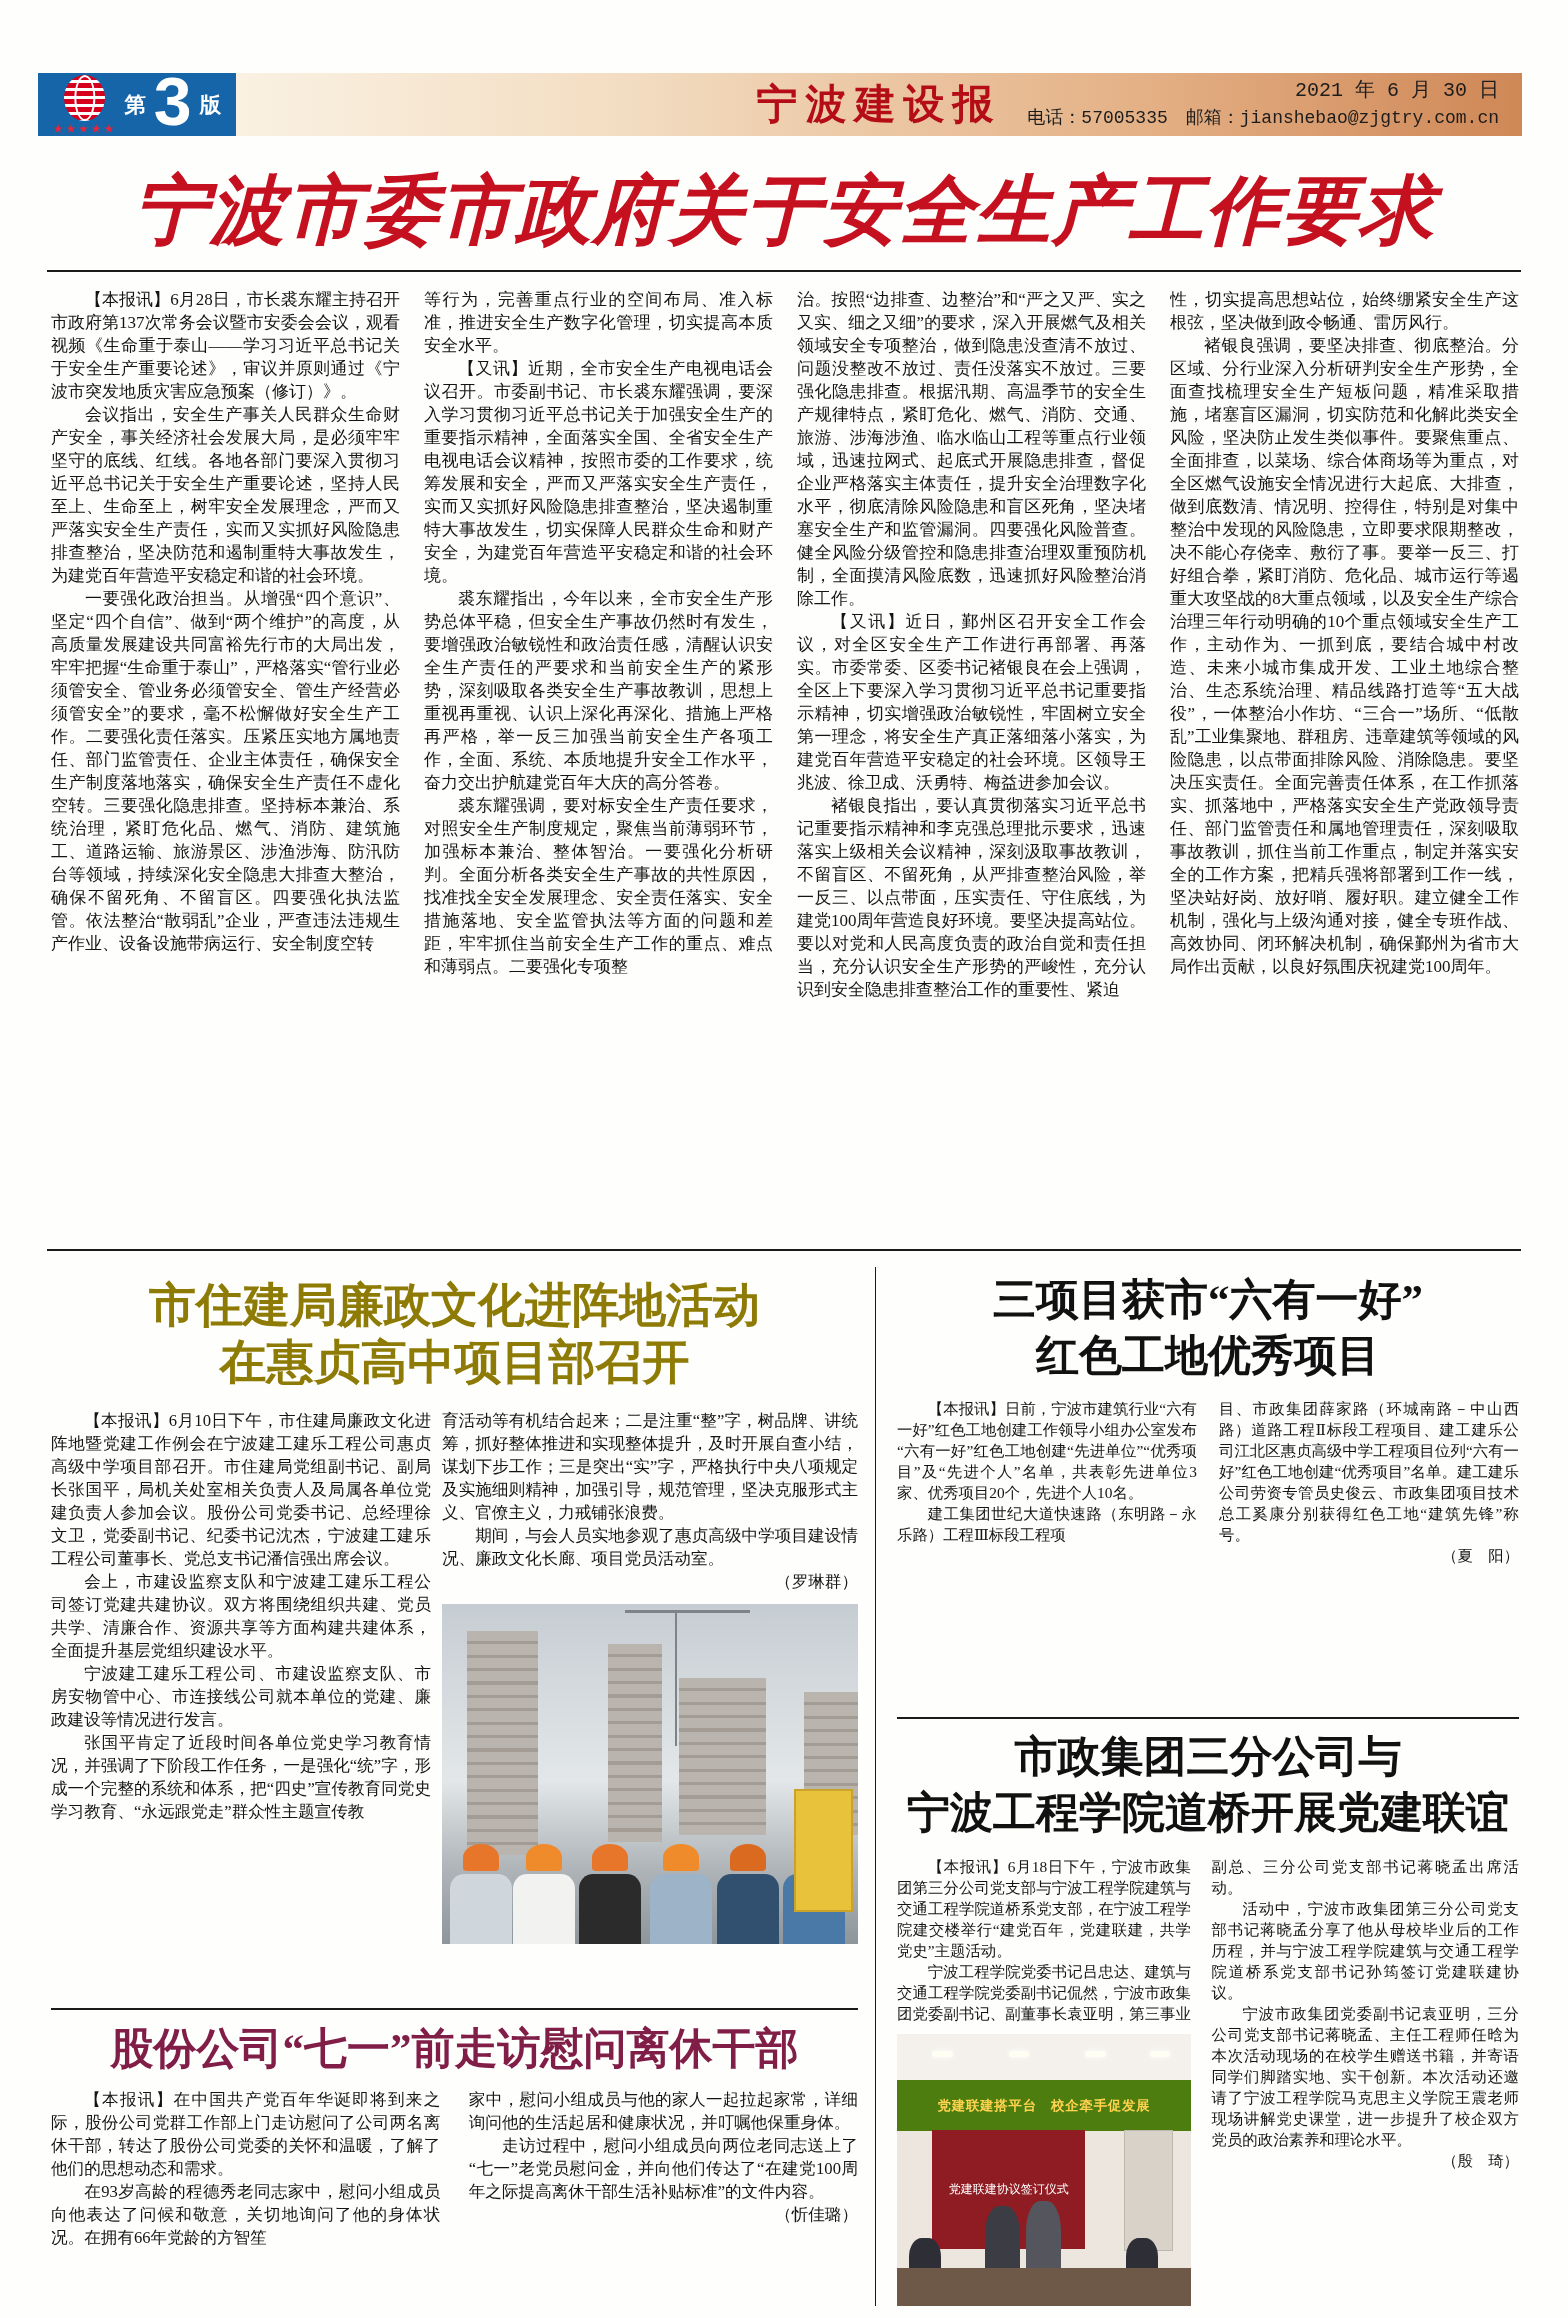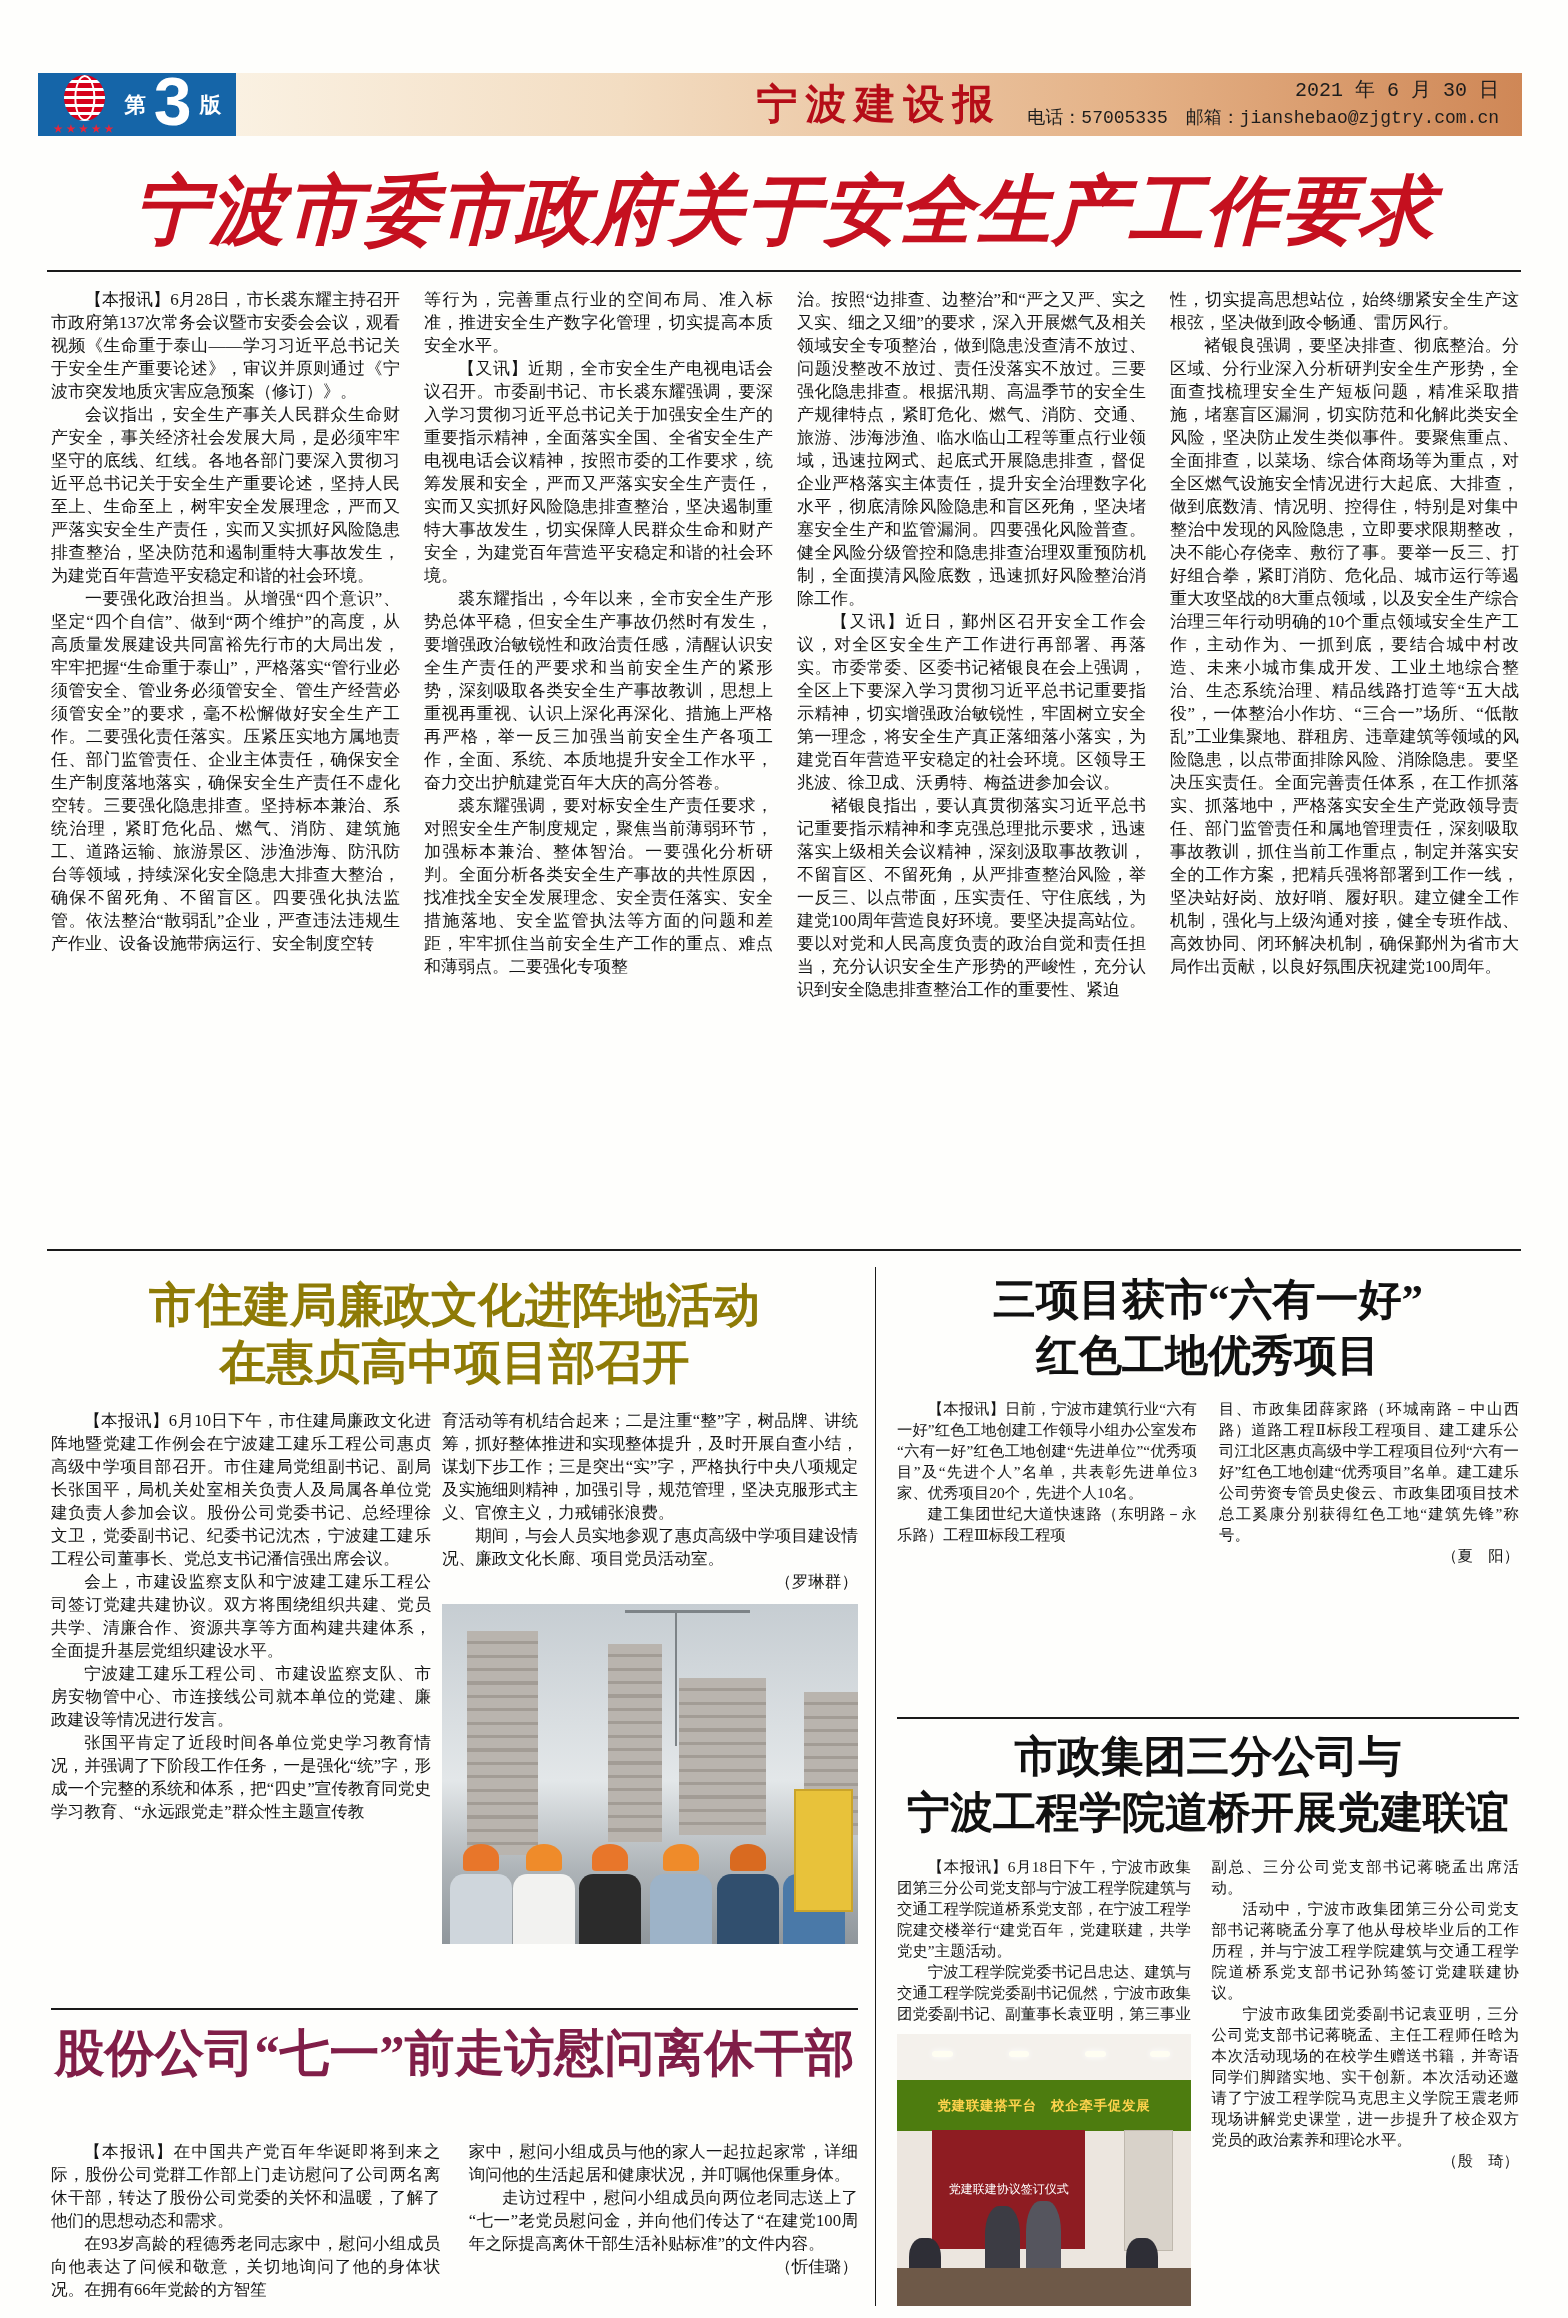--- a/index.html
+++ b/index.html
@@ -59,30 +59,30 @@
   .cont p:first-child { text-indent:0; }
   .rule-mainbottom { position:absolute; top:1249px; left:47px; width:1474px; height:1.6px; }
   
   .lower { position:absolute; top:1267px; left:51px; width:1468px; height:1039px; display:flex; overflow:hidden; }
   .lower-left { width:807px; flex:none; padding-right:17.4px; }
   .lower-right { flex:1; border-left:1.6px solid #1a1a1a; padding-left:20.6px; }
   .art-title { text-align:center; font-weight:bold; }
   .t-housing { color:#8e7b06; font-size:47px; line-height:1.22; margin-top:9.5px; }
   .t-redsite { color:#111; font-size:43px; line-height:1.3; margin-top:4.7px; }
   .t-bridge  { color:#111; font-size:43px; line-height:1.3; margin-top:11px;font-family:Liberation Mono, monospace; }
-  .t-veterans{ color:#801e48; font-size:50px; line-height:1.2; margin-top:9.5px; }
+  .t-veterans{ color:#801e48; font-size:43px; line-height:1.2; margin-top:9.5px; }
   .body-cols { display:flex; text-align:justify; }
   .art1-body { margin-top:17.4px; gap:11px; height:587px; overflow:hidden; font-size:16.6px; line-height:23px; }
   .art1-c1 { width:380px; flex:none; }
   .art1-right { flex:1; display:flex; flex-direction:column; }
   .art1-c2 { overflow:hidden; }
   .sig { text-align:right; text-indent:0 !important; }
   .rule-inner { height:1.6px; margin:12.7px 0; }
   .art2-body { margin-top:14.2px; gap:28.5px; height:204px; overflow:hidden; font-size:16.6px; line-height:23px; }
-  .art2-body > div { flex:1;margin-top:43px; }
+  .art2-body > div { flex:1; }
   .art3-body { margin-top:14.2px; gap:22px; height:307px; overflow:hidden; font-size:15.4px; line-height:21px; }
   .art3-body > div { flex:1; }
   .art4-body { margin-top:12.7px; gap:20.6px; overflow:hidden; font-size:15.4px; line-height:21px; }
   .art4-c1 { width:294px; flex:none; display:flex; flex-direction:column; }
   .art4-c1-text { height:168px; overflow:hidden; }
   .art4-c2 { flex:1; }
   
   .photo-construction {
     position:relative; margin-top:11px; height:340px; overflow:hidden;
     background:linear-gradient(180deg,#c6cdd2 0%,#e3e7e9 52%,#aeb4b8 78%,#8f969b 100%);

